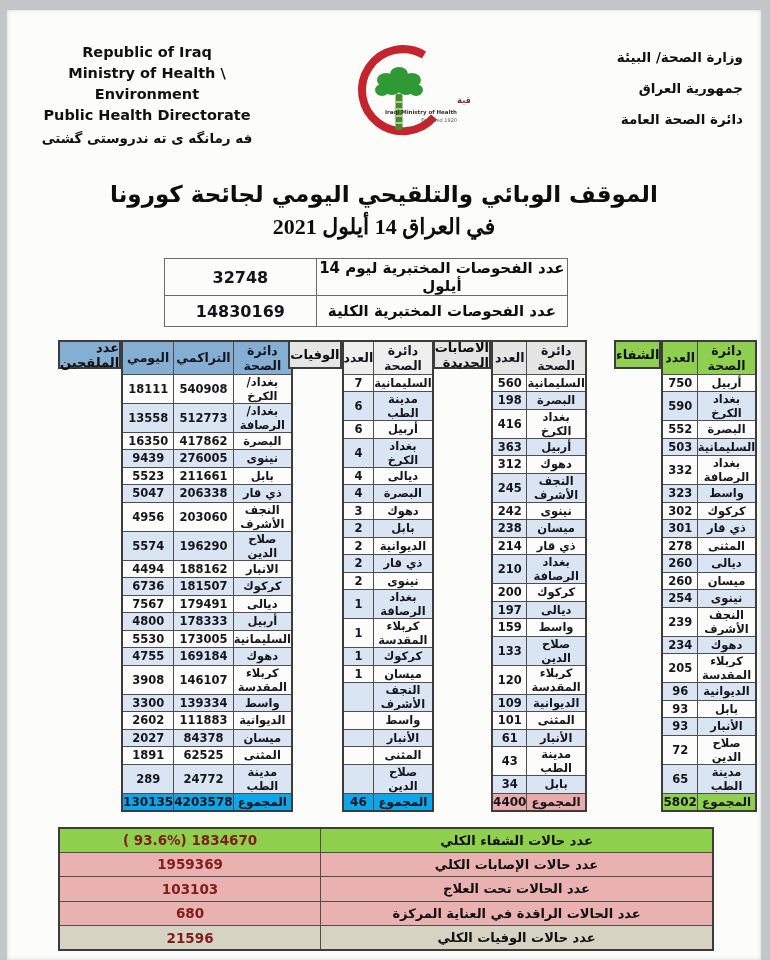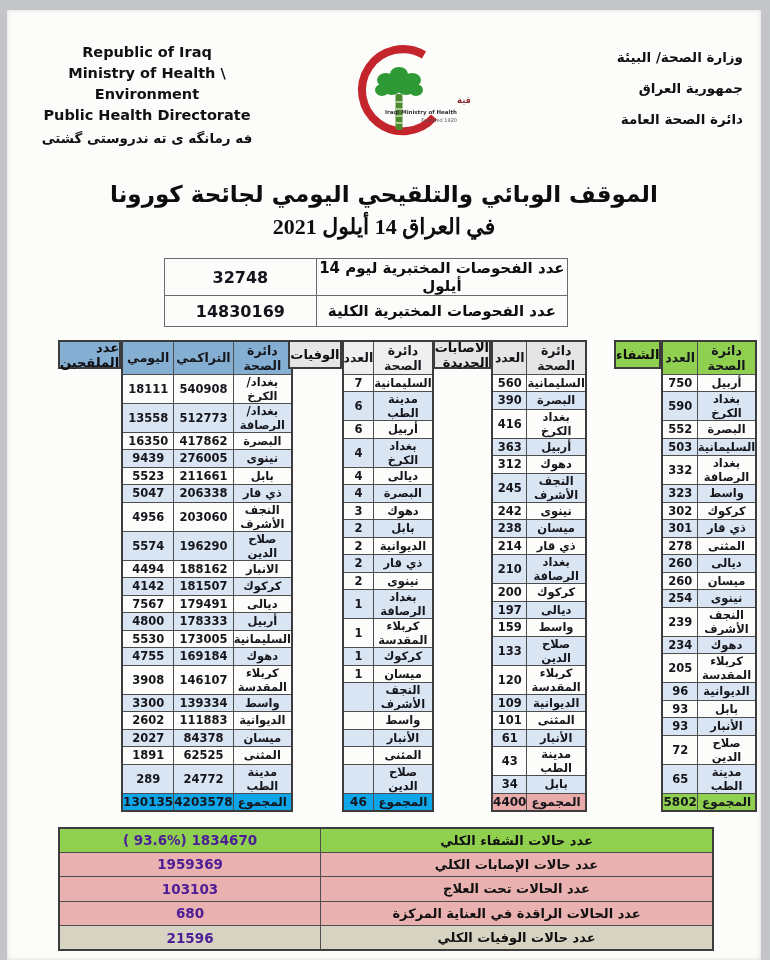--- a/index.html
+++ b/index.html
@@ -61,21 +61,21 @@
   .acc-pink  tr.total td { background: #e8abaa; }
   .acc-green .tbl-title, .acc-green th { background: #90d050; }
   .acc-green tr.total td { background: #90d050; }
   .gov tr.total td { font-size: 12px; }
   .col-name { width: 42%; } .col-cum { width: 30%; } .col-day { width: 28%; }
   .c2-name { width: 67%; } .c2-val { width: 33%; }
   
   .summary { direction: rtl; width: 656px; margin: 15px 44px 0 51px; border: 2px solid #3c3c3c; }
   .summary td { border: 1px solid #4e4e4e; height: 24.5px; font-weight: bold; text-align: center; }
   .summary .s-label { width: 60%; font-size: 13px; direction: rtl; color: #101010; }
-  .summary .s-value { width: 40%; font-size: 13.5px; direction: ltr; color: #4c1d95; }
+  .summary .s-value { width: 40%; font-size: 13.5px; direction: ltr; color: #7f1d1d; }
   .tone-green td { background: #8fd04f; }
   .tone-pink  td { background: #e9b1af; }
   .tone-beige td { background: #d7d3c2; }
 </style>
 </head>
 <body>
 
 <div class="page">
 
   <div class="hdr">
@@ -195,21 +195,21 @@
               <td>5574</td>
             </tr>
             <tr>
               <td>الانبار</td>
               <td>188162</td>
               <td>4494</td>
             </tr>
             <tr class="alt">
               <td>كركوك</td>
               <td>181507</td>
-              <td>4142</td>
+              <td>6736</td>
             </tr>
             <tr>
               <td>ديالى</td>
               <td>179491</td>
               <td>7567</td>
             </tr>
             <tr class="alt">
               <td>أربيل</td>
               <td>178333</td>
               <td>4800</td>
@@ -370,21 +370,21 @@
             <th class="c2-val">العدد</th>
           </tr>
         </thead>
         <tbody>
             <tr>
               <td>السليمانية</td>
               <td>560</td>
             </tr>
             <tr class="alt">
               <td>البصرة</td>
-              <td>390</td>
+              <td>198</td>
             </tr>
             <tr>
               <td>بغداد الكرخ</td>
               <td>416</td>
             </tr>
             <tr class="alt">
               <td>أربيل</td>
               <td>363</td>
             </tr>
             <tr>

